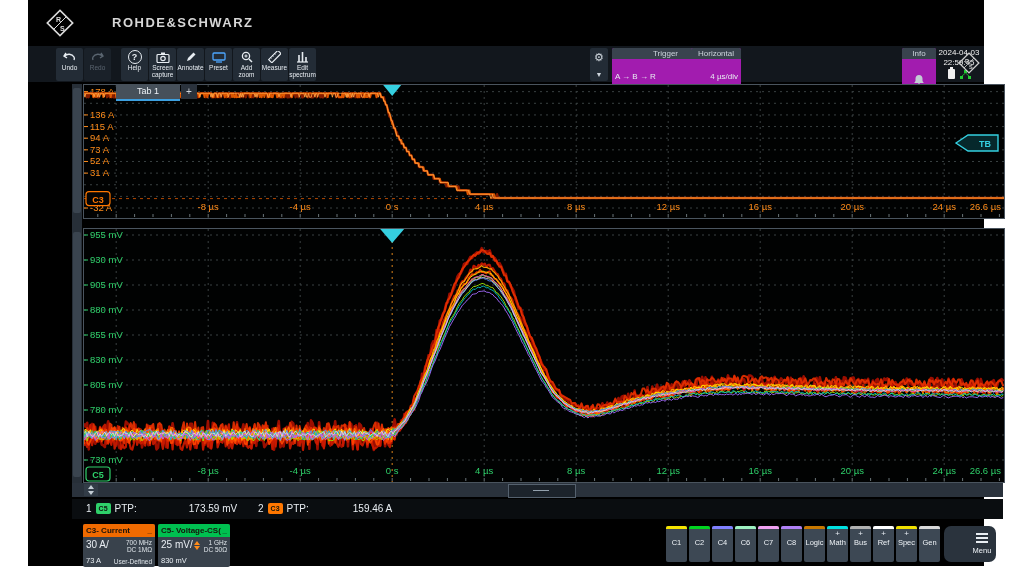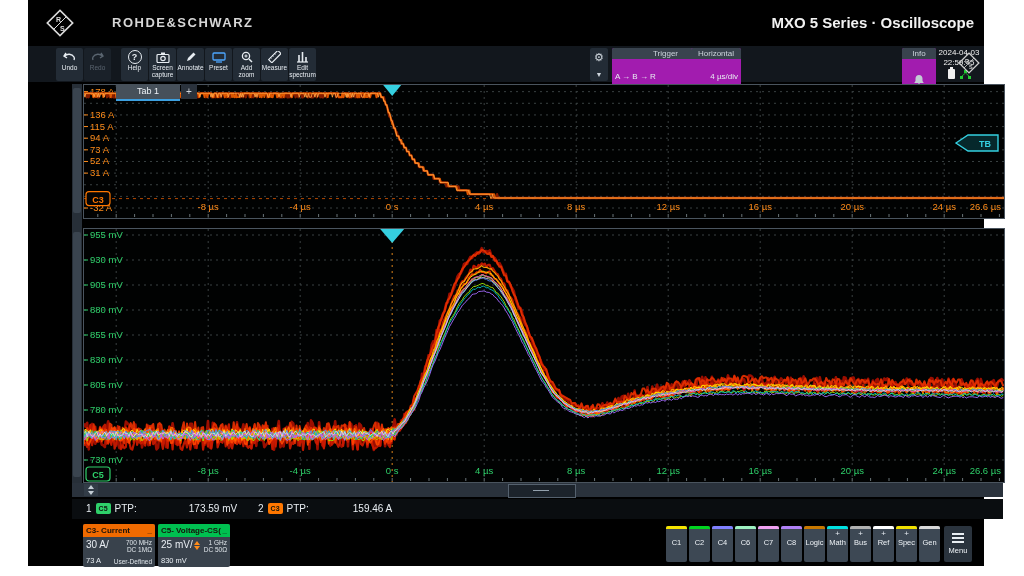--- a/index.html
+++ b/index.html
@@ -67,22 +67,22 @@
   .updown{position:absolute;left:36px;top:4px;display:flex;flex-direction:column;gap:1px;}
   .updown i{display:block;width:0;height:0;border-left:3px solid transparent;border-right:3px solid transparent;}
   .updown .u{border-bottom:4px solid #ff8c1a;}
   .updown .d{border-top:4px solid #ff8c1a;}
 
   
   .cbtn{position:absolute;top:526px;width:21px;height:36px;background:#3d4854;border-radius:2px;overflow:hidden;cursor:pointer;}
   .cstrip{height:3px;width:100%;}
   .cplus{height:9px;color:#e8edf2;font-size:8px;text-align:center;line-height:9px;}
   .clabel{color:#eef2f6;font-size:7.5px;text-align:center;line-height:10px;}
-  .menubtn{position:absolute;top:526px;width:28px;height:36px;background:#2a333d;border-radius:2px;cursor:pointer;
-           display:flex;flex-direction:column;align-items:center;justify-content:center;gap:2px;}
+  .menubtn{position:absolute;top:526px;width:28px;height:36px;background:#2a333d;border-radius:7px;cursor:pointer;
+           display:flex;flex-direction:column;align-items:center;justify-content:center;gap:2px;padding-left:24px;}
   .menubtn .bars{display:flex;flex-direction:column;gap:2px;margin-bottom:1px;}
   .menubtn .bars i{display:block;width:12px;height:2px;background:#e8edf2;}
   .menubtn span{color:#eef2f6;font-size:7.5px;}
 
   .icon-help{width:12px;height:12px;border:1.3px solid #e8edf2;border-radius:50%;color:#e8edf2;
              font-size:9px;font-weight:bold;text-align:center;line-height:12px;}
   .battery{position:relative;width:7px;height:10px;background:#f0f0f0;border-radius:1px;display:inline-block;}
   .battery::before{content:"";position:absolute;left:2px;top:-2px;width:3px;height:2px;background:#f0f0f0;}
 </style>
 </head>
@@ -92,21 +92,20 @@
 <div id="screen">
 
   <div class="topbar">
     <svg class="logo" width="32" height="32" viewBox="0 0 32 32">
       <rect x="7" y="7" width="18" height="18" transform="rotate(45 16 16)" fill="none" stroke="#dcdcdc" stroke-width="1.6"></rect>
       <line x1="10" y1="22" x2="22" y2="10" stroke="#dcdcdc" stroke-width="1"></line>
       <text x="12" y="15" fill="#dcdcdc" font-size="7" font-weight="bold">R</text>
       <text x="16" y="24" fill="#dcdcdc" font-size="7" font-weight="bold">S</text>
     </svg>
     <div class="brand">ROHDE&amp;SCHWARZ</div>
-    <div class="apptitle">MXO 5 Series · Oscilloscope</div>
   </div>
 
   <div class="toolbar">
     <div class="tbtn" style="left:28px">
       <div class="ticon">
             <svg width="13" height="12" viewBox="0 0 13 12">
               <path d="M3 2 L1 5 L4 7 M1.5 5 C4 2.5 9 2.5 11 6 C11.5 7 11.5 8 11 9" fill="none" stroke="#e8edf2" stroke-width="1.4"></path>
             </svg>
           </div>
       <div class="tlabel">Undo</div>

